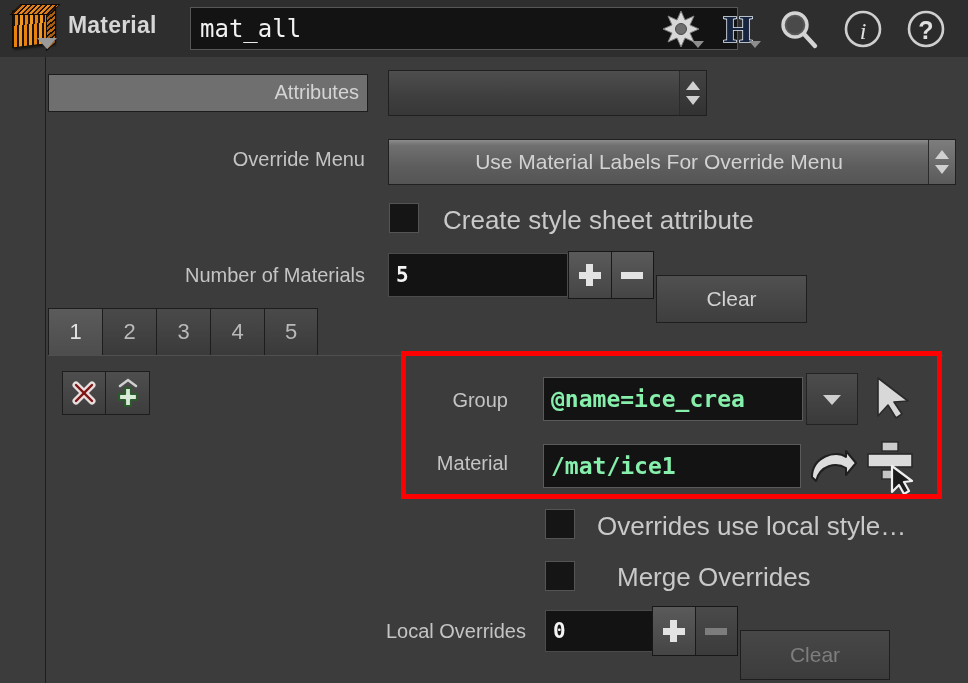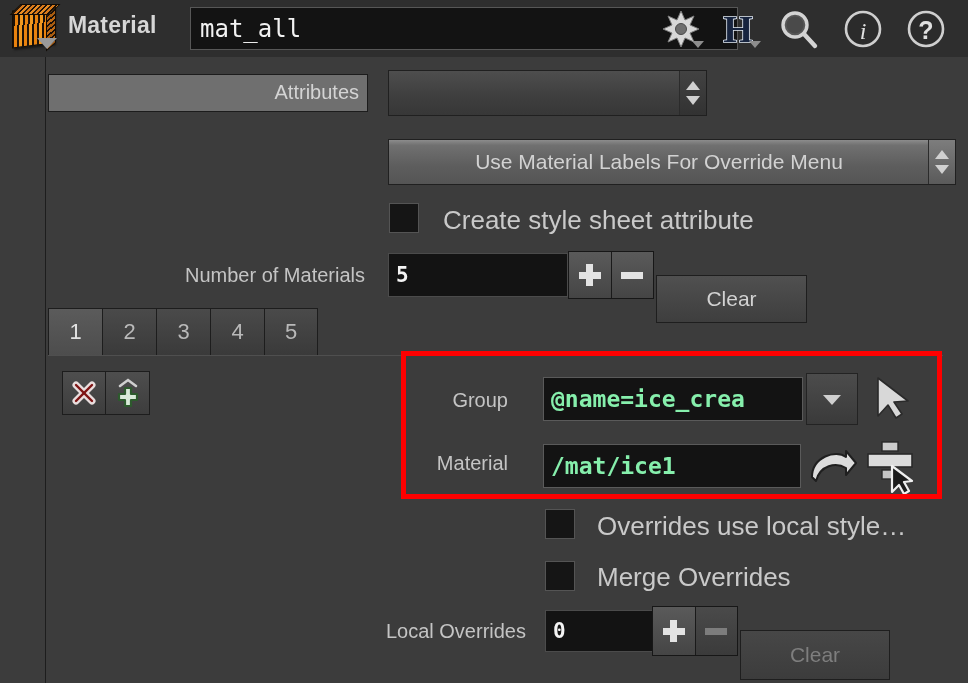--- a/index.html
+++ b/index.html
@@ -461,20 +461,21 @@
   <div class="panel"></div>
   <div class="vrule"></div>
 
   <div class="attr-field">
     <span>Attributes</span>
   </div>
   <div class="combo" style="left:388px; top:70px; width:319px; height:46px;">
     <div class="spin"></div>
   </div>
 
+  <div class="row-label" style="left:60px; top:148px; width:305px;">Override Menu</div>
   <div class="combo combo-light" style="left:388px; top:139px; width:568px; height:46px;">
     <div class="ctext">Use Material Labels For Override Menu</div>
     <div class="spin"></div>
   </div>
 
   <div class="chk" style="left:389px; top:203px;"></div>
   <div class="chk-label" style="left:443px; top:205px;">Create style sheet attribute</div>
 
   <div class="row-label" style="left:60px; top:264px; width:305px;">Number of Materials</div>
   <div class="numfield" style="left:388px; top:253px; width:180px; height:44px;">
@@ -549,21 +550,21 @@
       <path d="M30 28 L30 54 L37 47 L42 56 L47 53 L42 44 L50 43 Z" fill="#1c1c1c" stroke="#f0f0f0" stroke-width="2.2" stroke-linejoin="round"></path>
     </svg>
   </div>
 
   <div class="redbox"></div>
 
   <div class="chk" style="left:545px; top:509px;"></div>
   <div class="chk-label" style="left:597px; top:511px;">Overrides use local style…</div>
 
   <div class="chk" style="left:545px; top:561px;"></div>
-  <div class="chk-label" style="left:597px; top:562px;">Merge Overrides</div>
+  <div class="chk-label" style="left:617px; top:562px;">Merge Overrides</div>
 
   <div class="row-label" style="left:236px; top:620px; width:290px;text-align:right;">Local Overrides</div>
   <div class="numfield" style="left:545px; top:610px; width:110px; height:42px;">
     <input type="text" value="0" style="">
   </div>
   <div class="pmbox" style="left:652px; top:606px; width:86px; height:50px;">
     <div class="pmbtn">
       <span class="hbar"></span>
       <span class="vbar"></span>
     </div>

